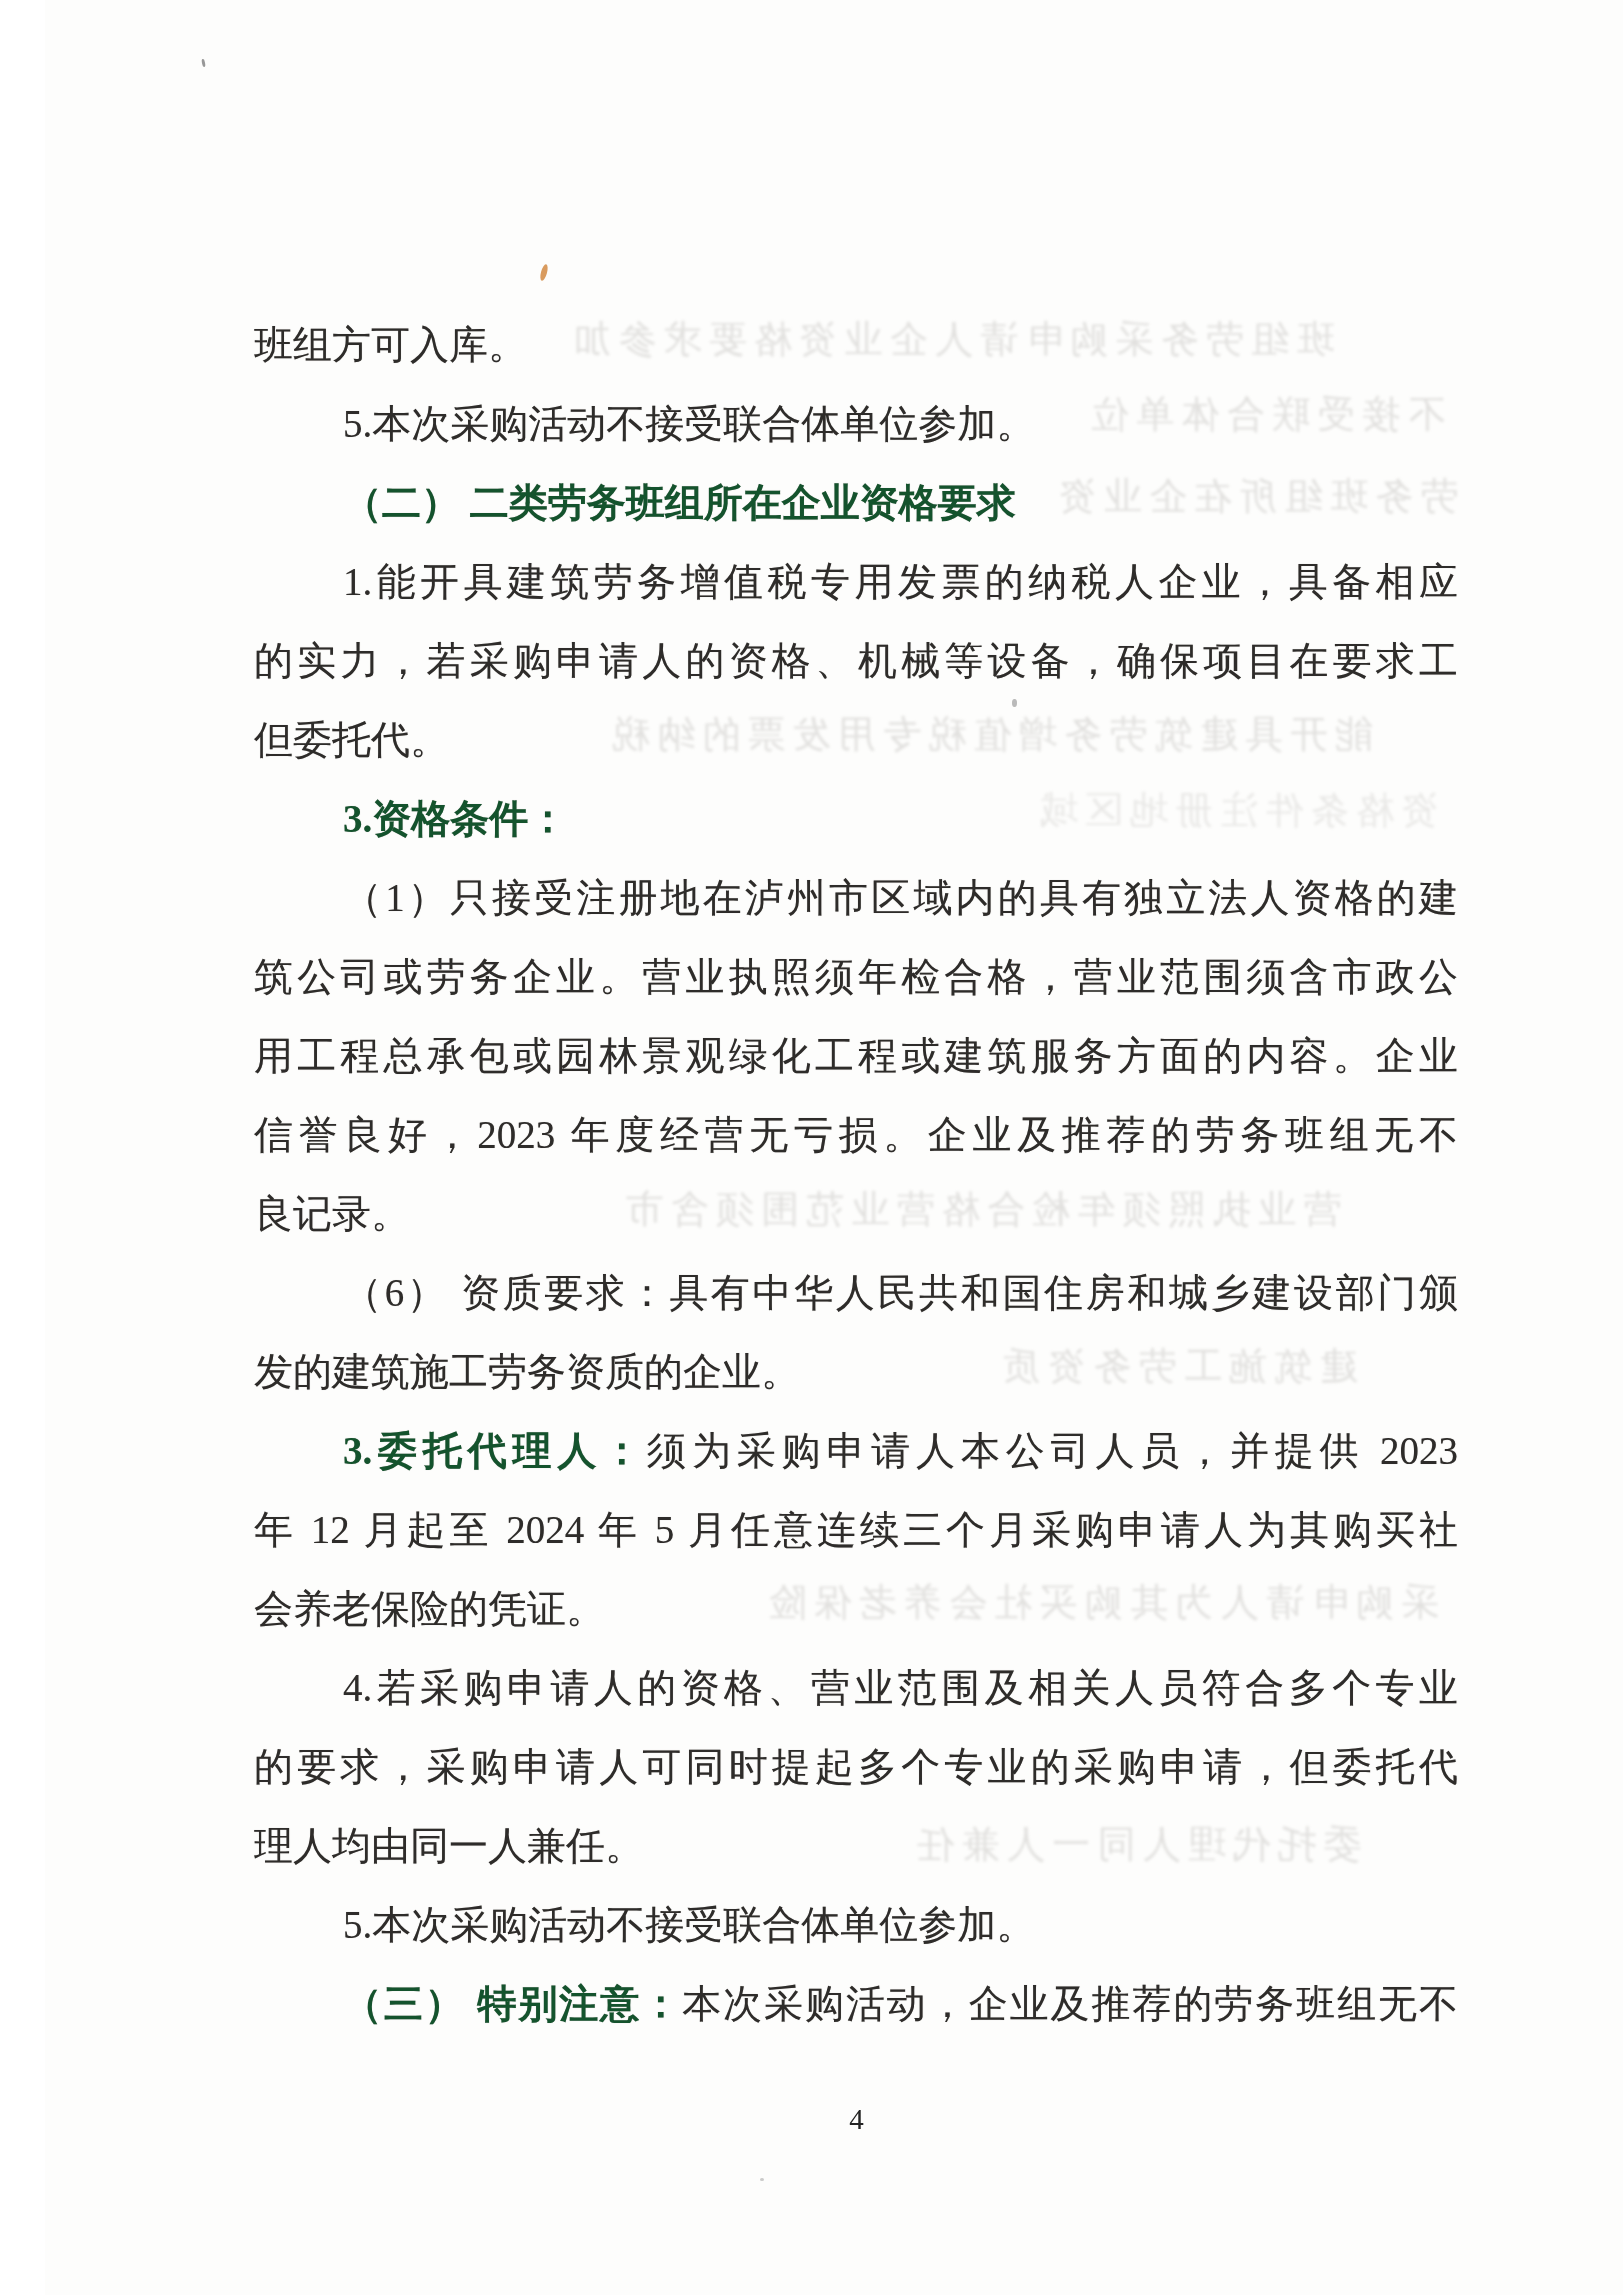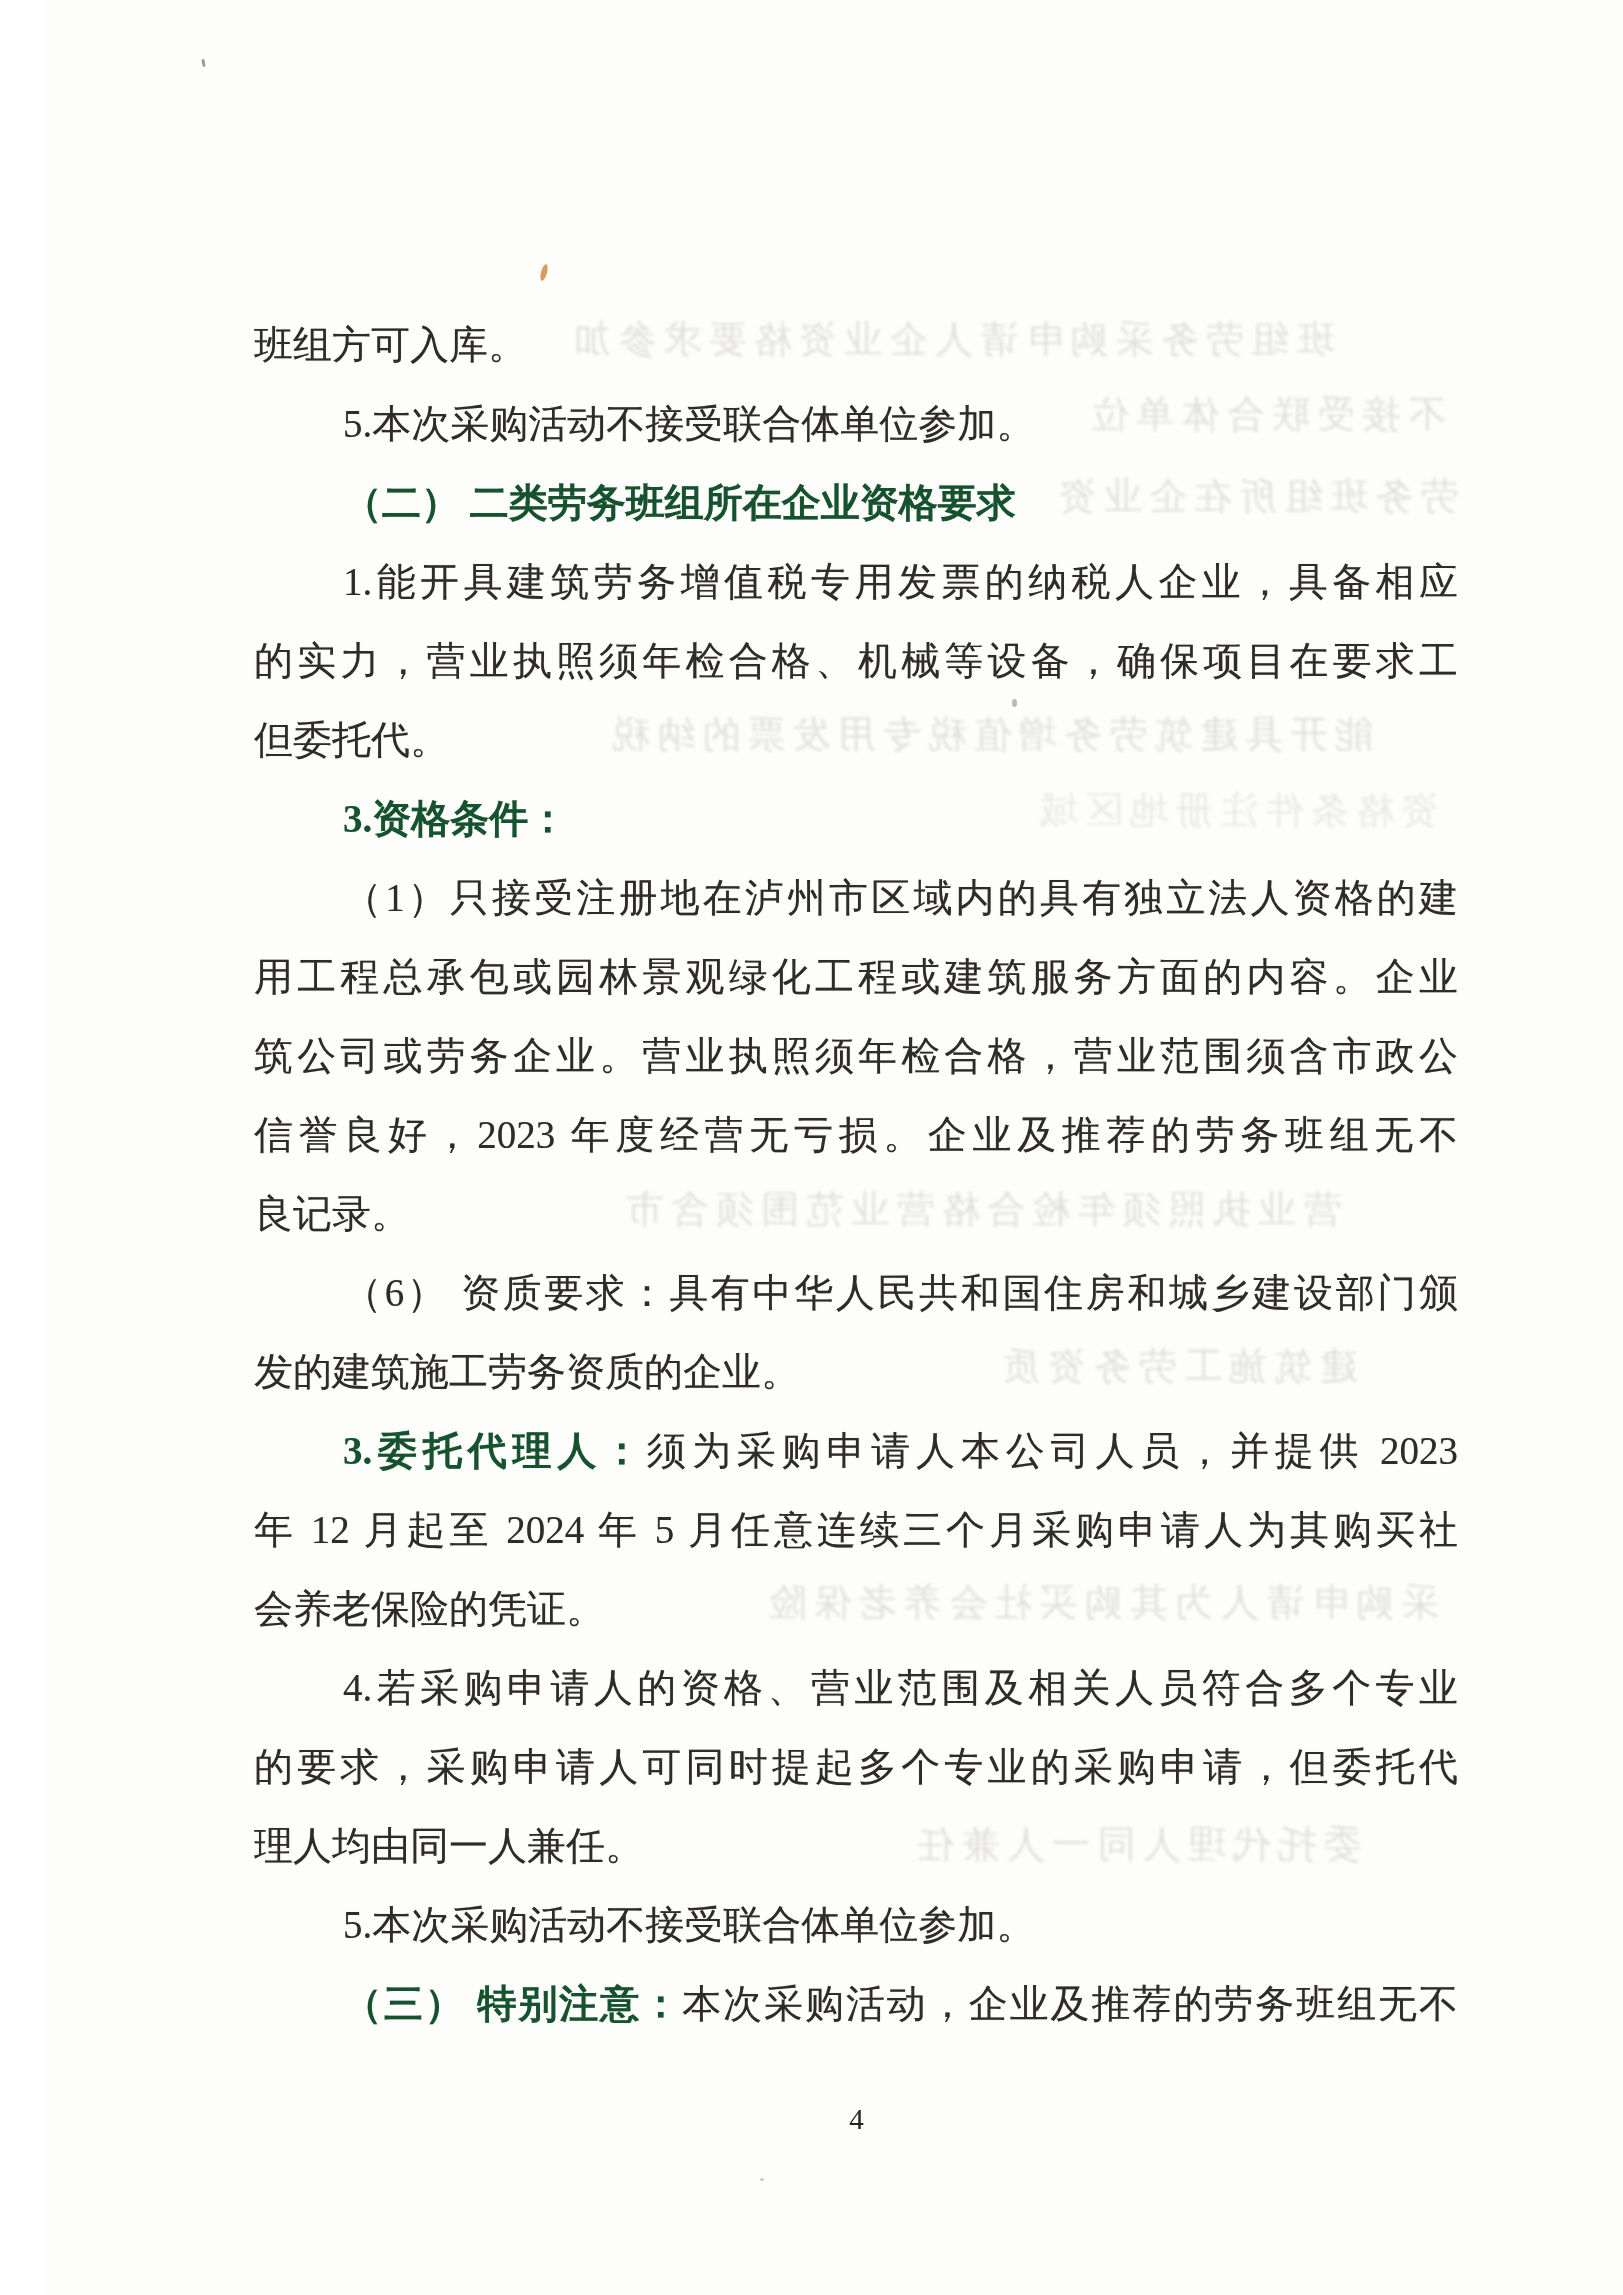--- a/index.html
+++ b/index.html
@@ -64,26 +64,26 @@
   <div class="speck" style="left:496px;top:264px;width:5.9px;height:17px;background:#d28a42;border-radius:50%;transform:rotate(15deg);opacity:.85;"></div>
   <div class="speck" style="left:157px;top:59px;width:3.3px;height:7.9px;background:#555;border-radius:40%;transform:rotate(-10deg);opacity:.6;"></div>
   <div class="speck" style="left:967px;top:699px;width:4.6px;height:7.9px;background:#777;border-radius:50%;opacity:.5;"></div>
   <div class="speck" style="left:715px;top:2178px;width:3.9px;height:3.3px;background:#999;border-radius:50%;opacity:.5;"></div>
 
   <div class="textblock">
     <div class="line">班组方可入库。</div>
     <div class="line indent">5.本次采购活动不接受联合体单位参加。</div>
     <div class="line indent bold">（二） 二类劳务班组所在企业资格要求</div>
     <div class="line indent j">1.能开具建筑劳务增值税专用发票的纳税人企业，具备相应</div>
-    <div class="line j">的实力，营业执照须年检合格、机械等设备，确保项目在要求工</div>
+    <div class="line j">的实力，若采购申请人的资格、机械等设备，确保项目在要求工</div>
     <div class="line">但委托代。</div>
     <div class="line indent bold">3.资格条件：</div>
     <div class="line indent j">（1）只接受注册地在泸州市区域内的具有独立法人资格的建</div>
+    <div class="line j">筑公司或劳务企业。营业执照须年检合格，营业范围须含市政公</div>
     <div class="line j">用工程总承包或园林景观绿化工程或建筑服务方面的内容。企业</div>
-    <div class="line j">筑公司或劳务企业。营业执照须年检合格，营业范围须含市政公</div>
     <div class="line j">信誉良好，2023 年度经营无亏损。企业及推荐的劳务班组无不</div>
     <div class="line">良记录。</div>
     <div class="line indent j">（6） 资质要求：具有中华人民共和国住房和城乡建设部门颁</div>
     <div class="line">发的建筑施工劳务资质的企业。</div>
     <div class="line indent j"><span class="bold">3.委托代理人：</span><span>须为采购申请人本公司人员，并提供 2023</span></div>
     <div class="line j">年 12 月起至 2024 年 5 月任意连续三个月采购申请人为其购买社</div>
     <div class="line">会养老保险的凭证。</div>
     <div class="line indent j">4.若采购申请人的资格、营业范围及相关人员符合多个专业</div>
     <div class="line j">的要求，采购申请人可同时提起多个专业的采购申请，但委托代</div>
     <div class="line">理人均由同一人兼任。</div>

